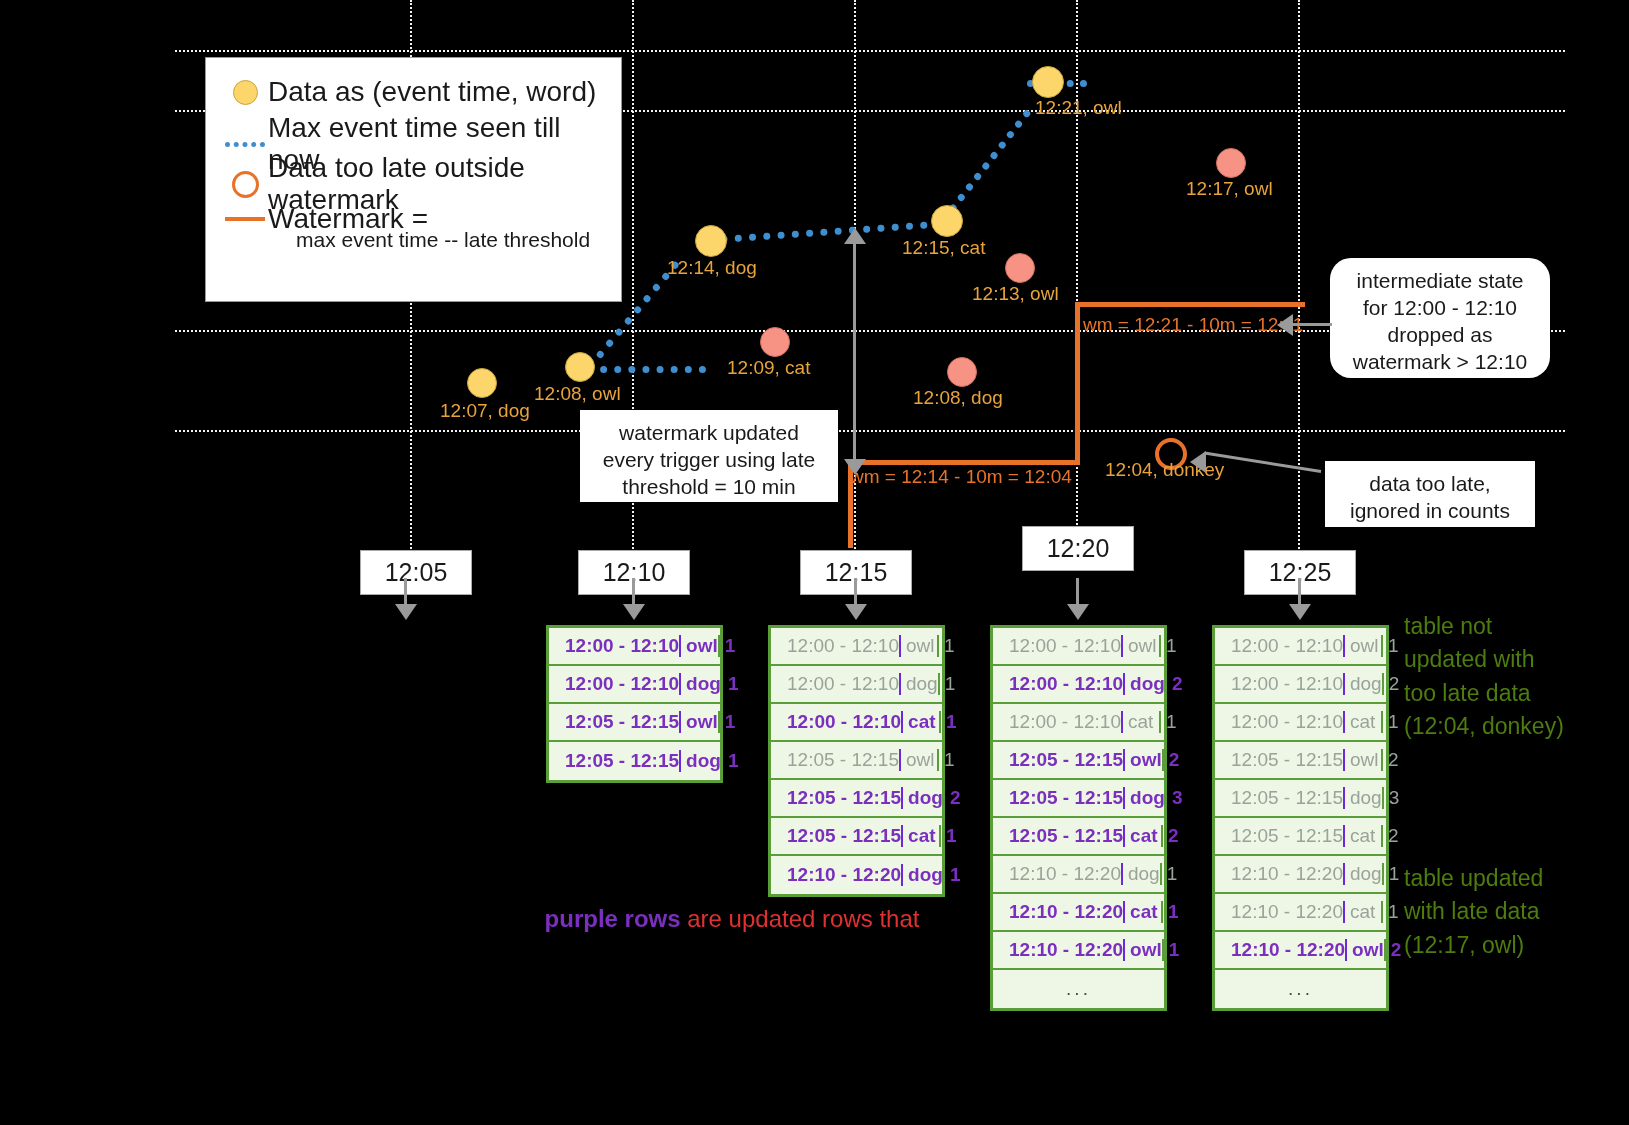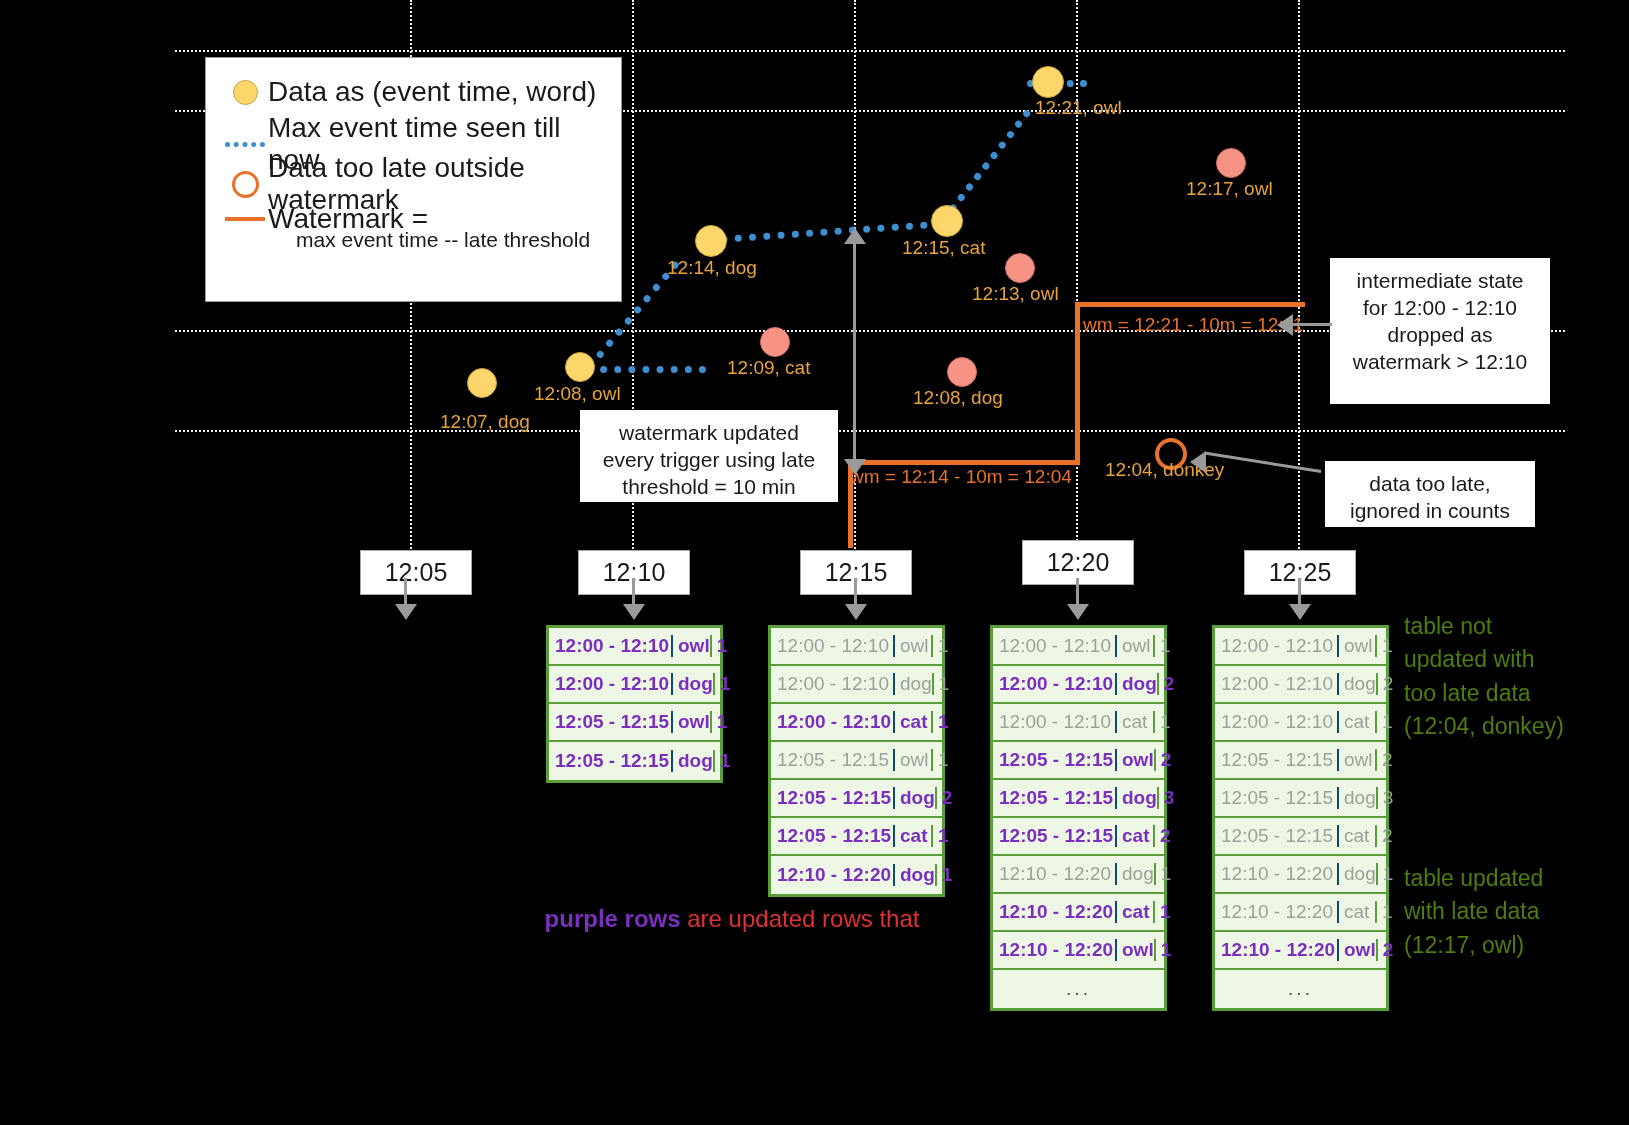--- a/index.html
+++ b/index.html
@@ -182,22 +182,22 @@
     display: flex;
     align-items: center;
     height: 38px;
     border-bottom: 2px solid #5a9e3a;
     box-sizing: border-box;
     font-size: 19px;
   }
   .rrow:last-child { border-bottom: none; }
   .c-range {
     flex: 0 0 124px;
-    padding-left: 6px;
-    border-right: 2px solid #0c4a6e;
+    padding-left: 16px;
+    border-right: 2px solid #6d28d9;
     box-sizing: border-box;
     white-space: nowrap;
   }
   .c-word {
     flex: 0 0 38px;
     padding-left: 5px;
     border-right: 2px solid #5a9e3a;
     box-sizing: border-box;
   }
   .c-count {
@@ -255,21 +255,21 @@
 
   <div class="wm" style="left:848px;  top:460px; width:232px; height:5px;"></div>
   <div class="wm" style="left:848px;  top:460px; width:5px;   height:88px;"></div>
   <div class="wm" style="left:1075px; top:302px; width:5px;   height:163px;"></div>
   <div class="wm" style="left:1075px; top:302px; width:230px; height:5px;"></div>
 
   <div class="wm-label" style="left:850px;  top:466px;">wm = 12:14 - 10m = 12:04</div>
   <div class="wm-label" style="left:1083px; top:314px;">wm = 12:21 - 10m = 12:11</div>
 
   <div class="pt yellow" style="left:467px;  top:368px;  width:28px; height:28px;"></div>
-  <div class="pt-label" style="left:440px;  top:411px;">12:07, dog</div>
+  <div class="pt-label" style="left:440px;  top:400px;">12:07, dog</div>
 
   <div class="pt yellow" style="left:565px;  top:352px;  width:28px; height:28px;"></div>
   <div class="pt-label" style="left:534px;  top:383px;">12:08, owl</div>
 
   <div class="pt yellow" style="left:695px;  top:225px;  width:30px; height:30px;"></div>
   <div class="pt-label" style="left:667px;  top:257px;">12:14, dog</div>
 
   <div class="pt yellow" style="left:931px;  top:205px;  width:30px; height:30px;"></div>
   <div class="pt-label" style="left:902px;  top:237px;">12:15, cat</div>
 
@@ -320,36 +320,36 @@
   </div>
 
   <div class="callout" style="left:580px; top:410px; width:258px; height:92px; white-space:pre-line;">watermark updated
 every trigger using late
 threshold = 10 min</div>
 
   <div class="arrow-line" style="left:853px; top:240px; width:3px; height:225px;"></div>
   <div class="arrow-head ah-up" style="left:844px; top:228px;"></div>
   <div class="arrow-head ah-down" style="left:844px; top:459px;"></div>
 
-  <div class="callout" style="left:1330px; top:258px; width:220px; height:146px; white-space:pre-line;">intermediate state
+  <div class="callout" style="left:1330px; top:258px; width:220px; height:120px; white-space:pre-line;border-radius:21px;">intermediate state
 for 12:00 - 12:10
 dropped as
 watermark &gt; 12:10</div>
   <div class="arrow-line" style="left:1290px; top:323px; width:42px; height:3px;"></div>
   <div class="arrow-head ah-left" style="left:1277px; top:314px;"></div>
 
   <div class="callout" style="left:1325px; top:461px; width:210px; height:66px; white-space:pre-line;">data too late,
 ignored in counts</div>
   <div class="arrow-line" style="left:1203px; top:470px; width:118px; height:3px; transform:rotate(9deg); transform-origin:100% 50%;"></div>
   <div class="arrow-head ah-left" style="left:1190px; top:451px;"></div>
 
   <div class="timebox" style="left:360px;  top:550px;">12:05</div>
   <div class="timebox" style="left:578px;  top:550px;">12:10</div>
   <div class="timebox" style="left:800px;  top:550px;">12:15</div>
-  <div class="timebox" style="left:1022px; top:540px;">12:20</div>
+  <div class="timebox" style="left:1022px; top:526px;">12:20</div>
   <div class="timebox" style="left:1244px; top:550px;">12:25</div>
 
   <div class="arrow-line" style="left:404px;  top:578px; width:3px; height:30px;"></div>
   <div class="arrow-head ah-down" style="left:395px; top:604px;"></div>
   <div class="arrow-line" style="left:632px;  top:578px; width:3px; height:30px;"></div>
   <div class="arrow-head ah-down" style="left:623px; top:604px;"></div>
   <div class="arrow-line" style="left:854px;  top:578px; width:3px; height:30px;"></div>
   <div class="arrow-head ah-down" style="left:845px; top:604px;"></div>
   <div class="arrow-line" style="left:1076px; top:578px; width:3px; height:30px;"></div>
   <div class="arrow-head ah-down" style="left:1067px; top:604px;"></div>

